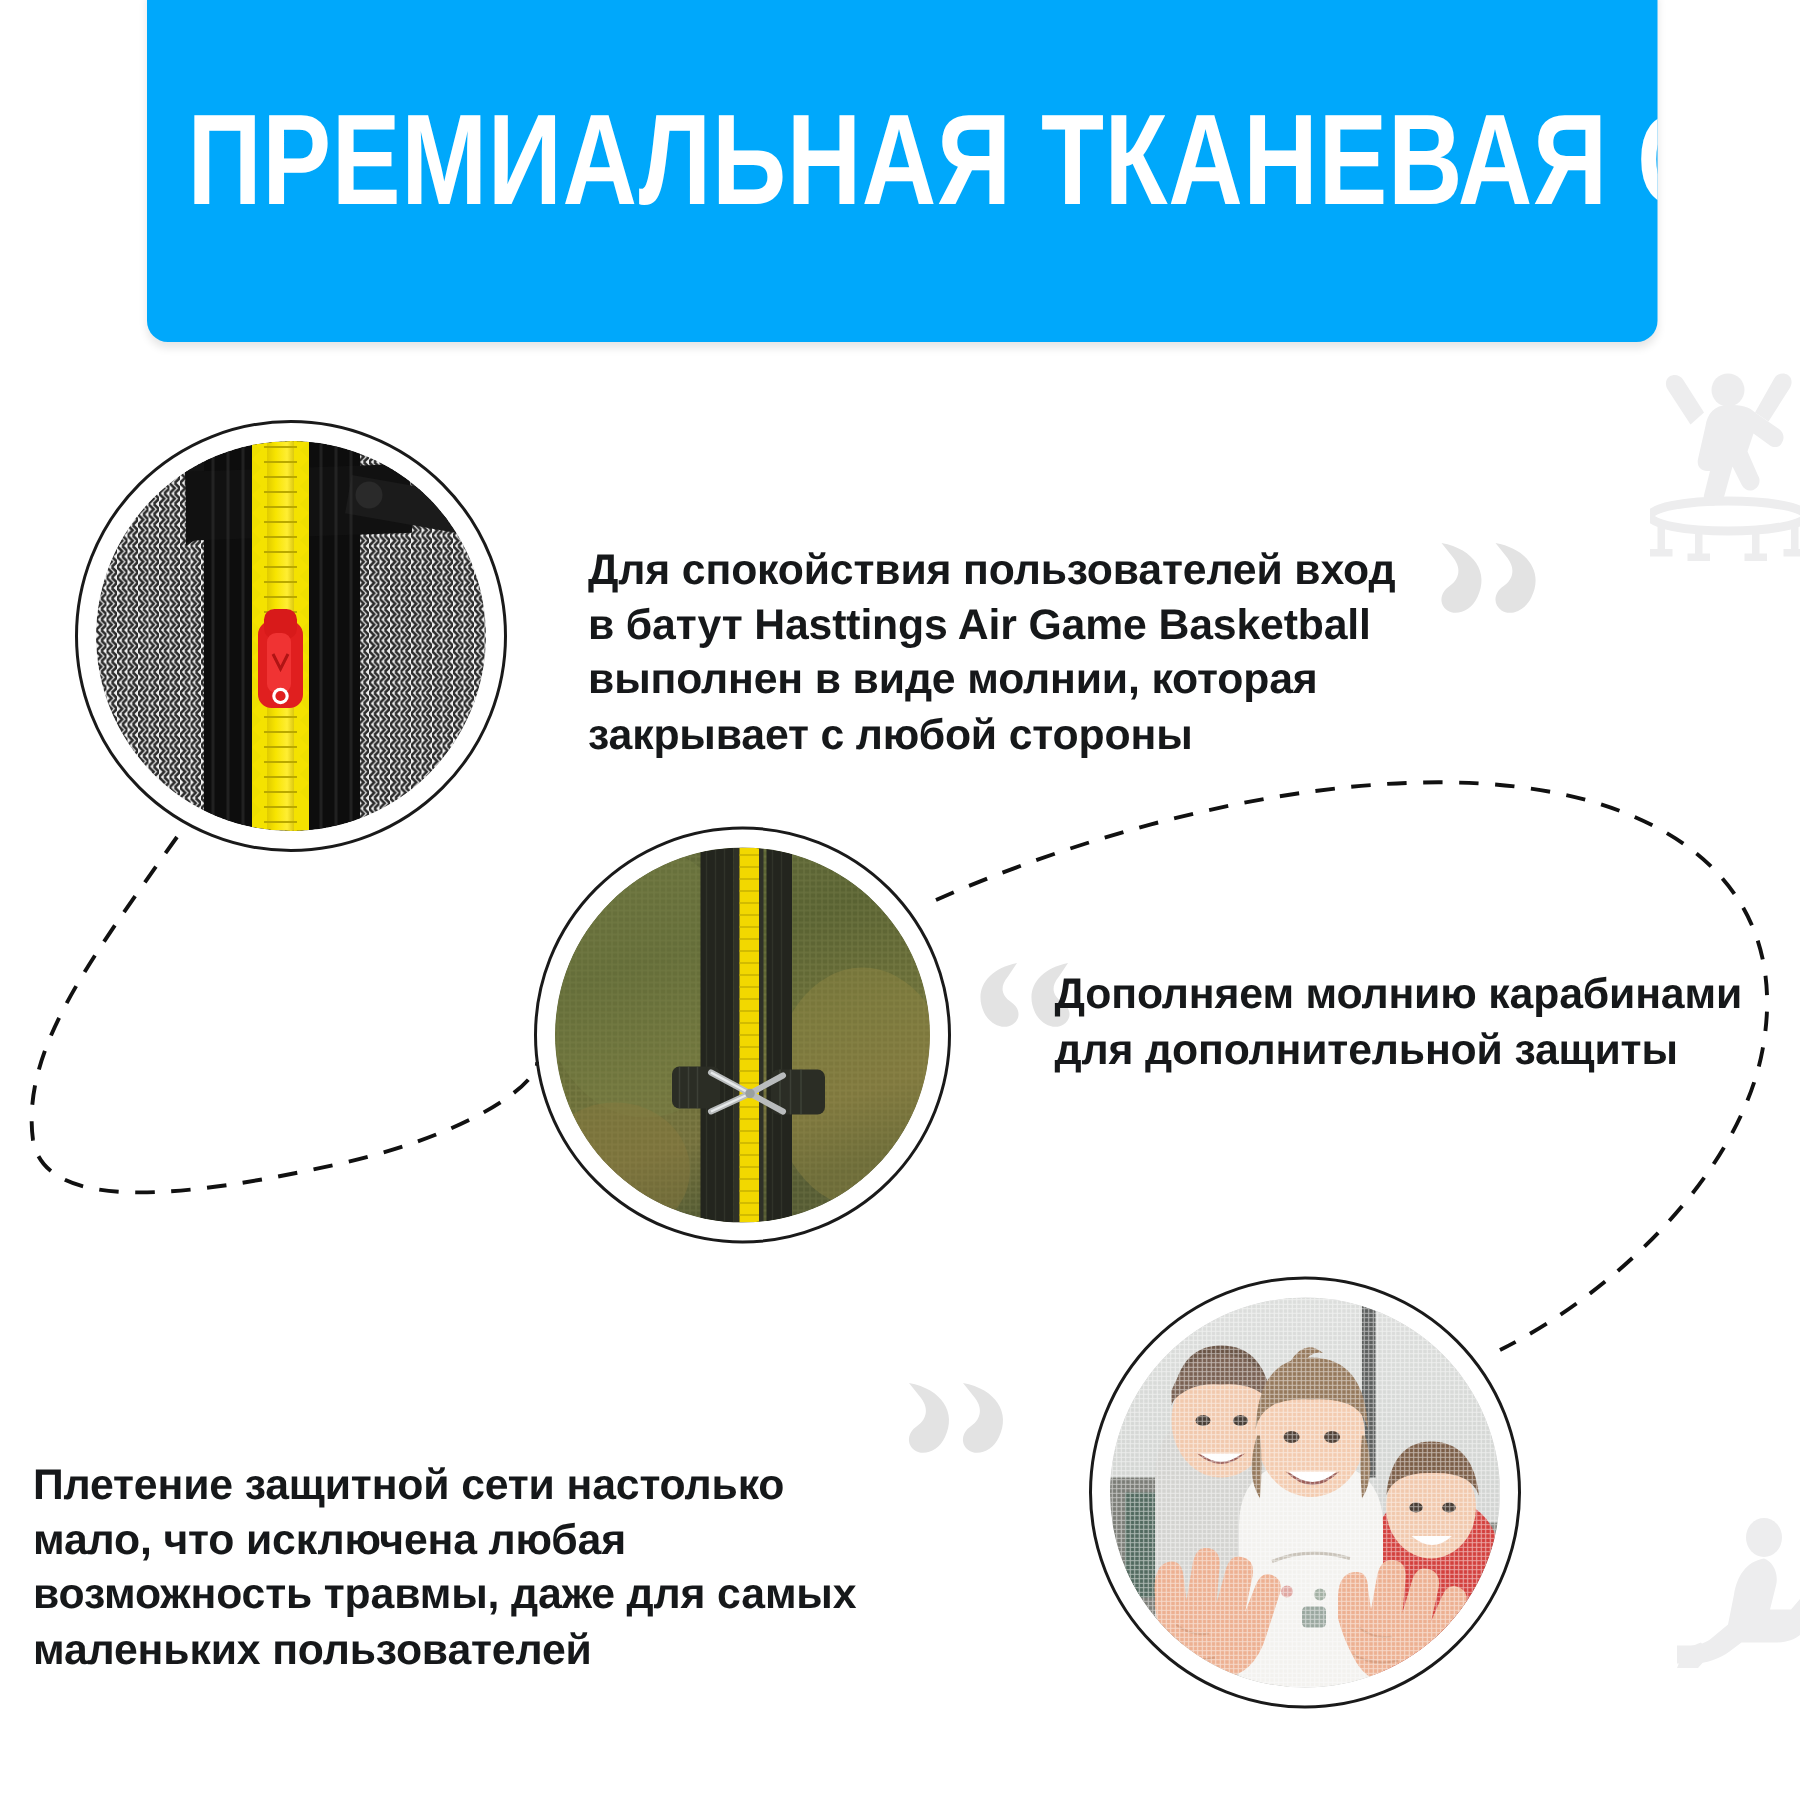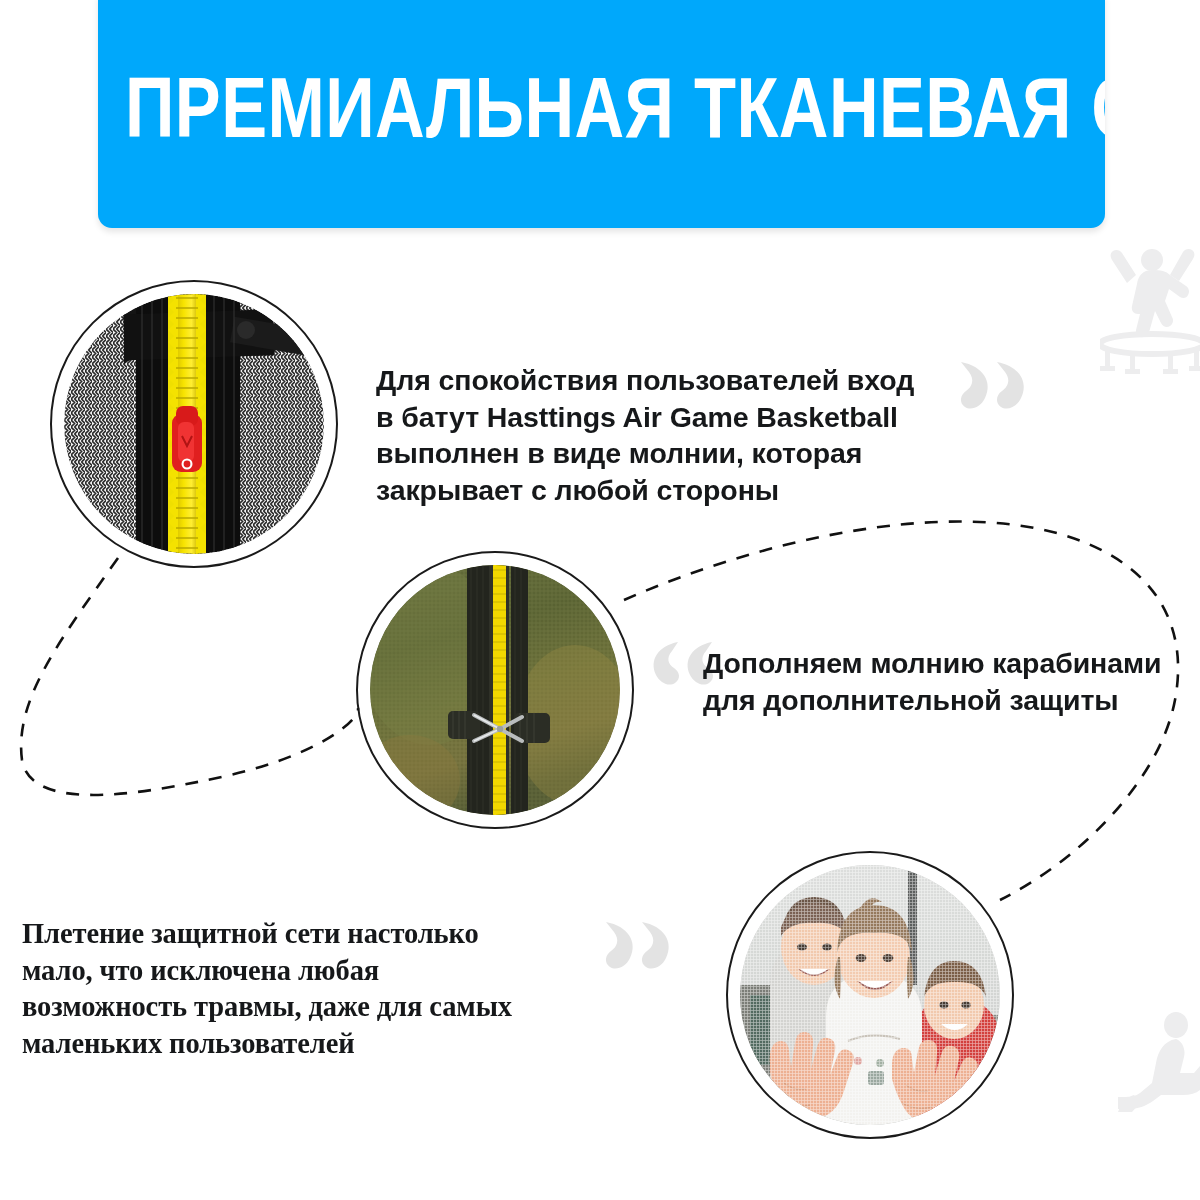--- a/index.html
+++ b/index.html
@@ -71,23 +71,23 @@
     position:absolute;
     color:#16181a;
     font-family:"Liberation Sans","DejaVu Sans",sans-serif;
     font-weight:bold;
     font-size:28.5px;
     line-height:36.5px;
     letter-spacing:-0.1px;
     white-space:pre-line;
     z-index:6;
   }
-  .t1{left:376px;top:362px;width:640px;}
+  .t1{left:392px;top:362px;width:640px;}
   .t2{left:703px;top:645px;width:520px;}
-  .t3{left:22px;top:916px;width:640px;font-family:Liberation Serif, serif;}
+  .t3{left:22px;top:972px;width:640px;}
 
   
   .quotes{position:absolute;z-index:5;}
   .q1{left:955px;top:358px;}
   .q2{left:648px;top:638px;}
   .q3{left:600px;top:918px;}
 </style>
 </head>
 <body>
 

